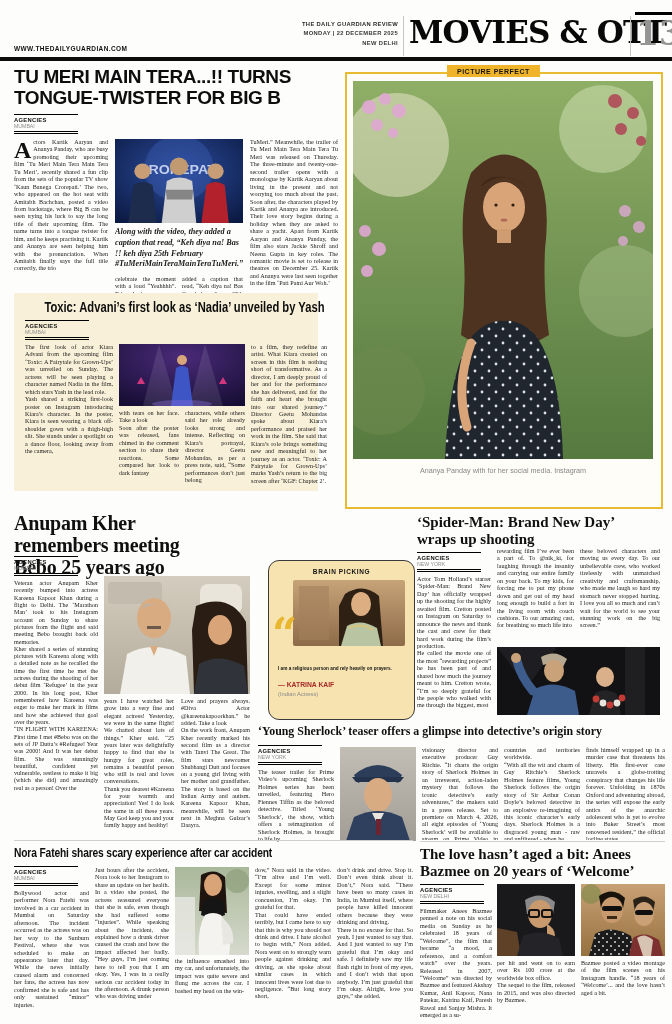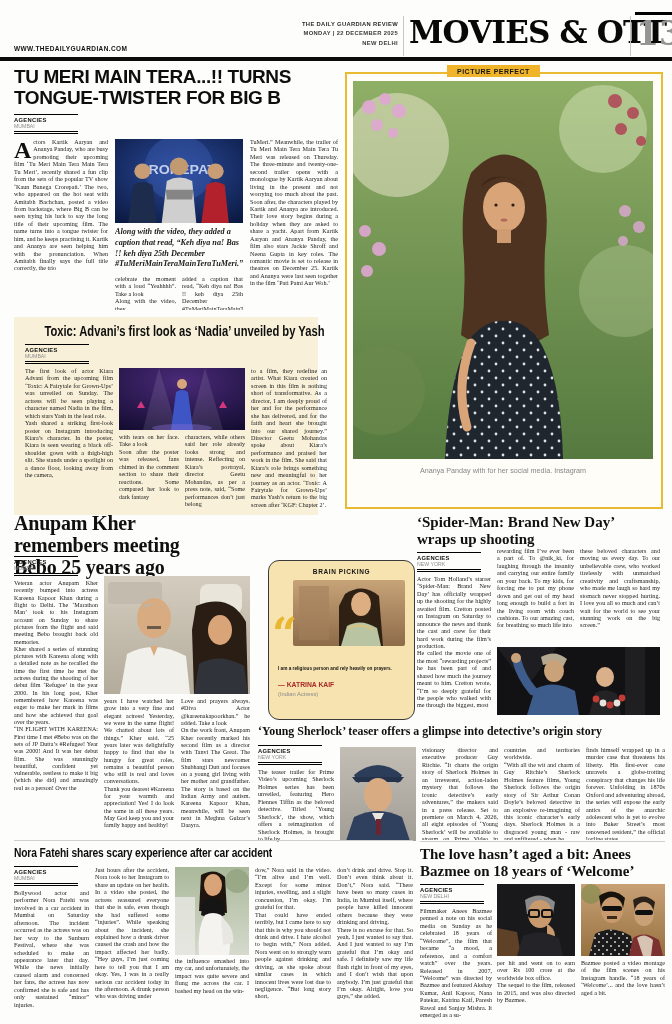--- a/index.html
+++ b/index.html
@@ -31,21 +31,21 @@
   
   .tm-hl{left:14px;top:67px;width:330px;font-size:19px;line-height:1.1;letter-spacing:-.4px}
   .tm-byl{left:14px;top:114px}
   .tm-col1{left:14px;top:139px;width:94px;height:170px}
   .tm-photo{left:115px;top:139px;width:128px;height:84px}
   .tm-pq{left:115px;top:227px;width:128px;height:46px;overflow:hidden}
   .tm-c2a{left:115px;top:276px;width:61px;height:34px}
   .tm-c2b{left:182px;top:276px;width:61px;height:34px}
   .tm-col3{left:250px;top:139px;width:88px;height:170px}
   
-  .tox{left:14px;top:317px;width:304px;height:198px;background:#f8f0d8}
+  .tox{left:14px;top:293px;width:304px;height:198px;background:#f8f0d8}
   .tox-hl{left:0;top:6px;width:100%;text-align:center;font-size:14px;white-space:nowrap;transform:scaleX(.8);transform-origin:center top}
   .tox-byl{left:11px;top:27px}
   .tox-col1{left:11px;top:51px;width:88px;height:140px}
   .tox-photo{left:105px;top:51px;width:126px;height:62px}
   .tox-c2{left:105px;top:117px;width:60px;height:74px}
   .tox-c3{left:171px;top:117px;width:60px;height:74px}
   .tox-col4{left:237px;top:51px;width:76px;height:140px}
   
   .ppbox{left:345px;top:72px;width:314px;height:433px;border:2px solid #e9bb33;background:#fffdf8}
   .ppbadge{left:447px;top:65px;background:#f0b42a;color:#151515;font:700 7px "Liberation Sans",sans-serif;letter-spacing:.5px;padding:3px 10px 2px}
@@ -138,21 +138,21 @@
       <text x="63" y="36" font-size="14" font-weight="bold" fill="#d3ddf8" text-anchor="middle" opacity=".9" font-family="Liberation Sans">CROREPATI</text>
       <circle cx="27" cy="33" r="8" fill="#c99e76"></circle>
         <path d="M13 86 L18 47 Q27 41 37 47 L41 86 Z" fill="#1d2b4c"></path>
       <circle cx="63" cy="28" r="9" fill="#c29a72"></circle>
         <path d="M46 86 L51 43 Q63 36 76 43 L80 86 Z" fill="#cfcfcf"></path>
         <path d="M50 52 L77 52 L76 62 L51 62 Z" fill="#3c3c3c" opacity=".5"></path>
       <circle cx="99" cy="33" r="8" fill="#c99e76"></circle>
         <path d="M85 86 L90 47 Q99 41 108 47 L112 86 Z" fill="#b3222c"></path>
     </svg>
   </div>
-  <div class="abs pq tm-pq">Along with the video, they added a caption that read, “Keh diya na! Bas !! keh diya 25th December #TuMeriMainTeraMainTeraTuMeri.”</div>
+  <div class="abs pq tm-pq">Along with the video, they added a caption that read, “Keh diya na! Bas !! keh diya 25th February #TuMeriMainTeraMainTeraTuMeri.”</div>
   <div class="abs bt tm-c2a">celebrate the moment with a loud “Yeahhhh”. Take a look
 Along with the video, they</div>
   <div class="abs bt tm-c2b">added a caption that read, “Keh diya na! Bas !! keh diya 25th December #TuMeriMainTeraMainTera-</div>
   <div class="abs bt tm-col3">TuMeri.” Meanwhile, the trailer of Tu Meri Main Tera Main Tera Tu Meri was released on Thursday. The three-minute and twenty-one-second trailer opens with a monologue by Kartik Aaryan about living in the present and not worrying too much about the past. Soon after, the characters played by Kartik and Ananya are introduced. Their love story begins during a holiday when they are asked to share a yacht. Apart from Kartik Aaryan and Ananya Panday, the film also stars Jackie Shroff and Neena Gupta in key roles. The romantic movie is set to release in theatres on December 25. Kartik and Ananya were last seen together in the film ‘Pati Patni Aur Woh.’</div>
 
   <div class="abs tox">
     <div class="abs hl-sans tox-hl">Toxic: Advani’s first look as ‘Nadia’ unveiled by Yash</div>
     <div class="abs byl tox-byl">
       <div class="ag">AGENCIES</div>
       <div class="ct">MUMBAI</div>
@@ -380,21 +380,21 @@
       <path d="M46 50 Q60 60 58 76 L48 78 Z" fill="#e9e7e1"></path>
     </svg>
   </div>
   <div class="abs bt no-c3">the influence smashed into my car, and unfortunately, the impact was quite severe and flung me across the car. I bashed my head on the win-</div>
   <div class="abs bt no-c4">dow,” Nora said in the video. “I’m alive and I’m well. Except for some minor injuries, swelling, and a slight concussion, I’m okay. I’m grateful for that.
 That could have ended terribly, but I came here to say that this is why you should not drink and drive. I hate alcohol to begin with,” Nora added. Nora went on to strongly warn people against drinking and driving, as she spoke about similar cases in which innocent lives were lost due to negligence. “But long story short,</div>
   <div class="abs bt no-c5">don’t drink and drive. Stop it. Don’t even think about it. Don’t,” Nora said. “There have been so many cases in India, in Mumbai itself, where people have killed innocent others because they were drinking and driving.
 There is no excuse for that. So yeah, I just wanted to say that. And I just wanted to say I’m grateful that I’m okay and safe. I definitely saw my life flash right in front of my eyes, and I don’t wish that upon anybody. I’m just grateful that I’m okay. Alright, love you guys,” she added.</div>
 
   <div class="abs trule bz-rule"></div>
-  <div class="abs hl-serif bz-hl">The love hasn’t aged a bit: Anees Bazmee on 18 years of ‘Welcome’</div>
+  <div class="abs hl-serif bz-hl">The love hasn’t aged a bit: Anees Bazmee on 20 years of ‘Welcome’</div>
   <div class="abs byl bz-byl">
     <div class="ag">AGENCIES</div>
     <div class="ct">NEW DELHI</div>
   </div>
   <div class="abs bt bz-col1">Filmmaker Anees Bazmee penned a note on his social media on Sunday as he celebrated 18 years of “Welcome”, the film that became “a mood, a reference, and a comfort watch” over the years. Released in 2007, “Welcome” was directed by Bazmee and featured Akshay Kumar, Anil Kapoor, Nana Patekar, Katrina Kaif, Paresh Rawal and Sanjay Mishra. It emerged as a su-</div>
   <div class="abs photo bz-photo1">
     <svg viewBox="0 0 78 72" preserveAspectRatio="none">
       <rect width="78" height="72" fill="#19191c"></rect>
       <path d="M0 72 L0 44 L20 48 L24 72 Z" fill="#5f4128"></path>
       <path d="M28 16 Q44 6 58 18 L56 30 L30 30 Z" fill="#8a8a8a"></path>

